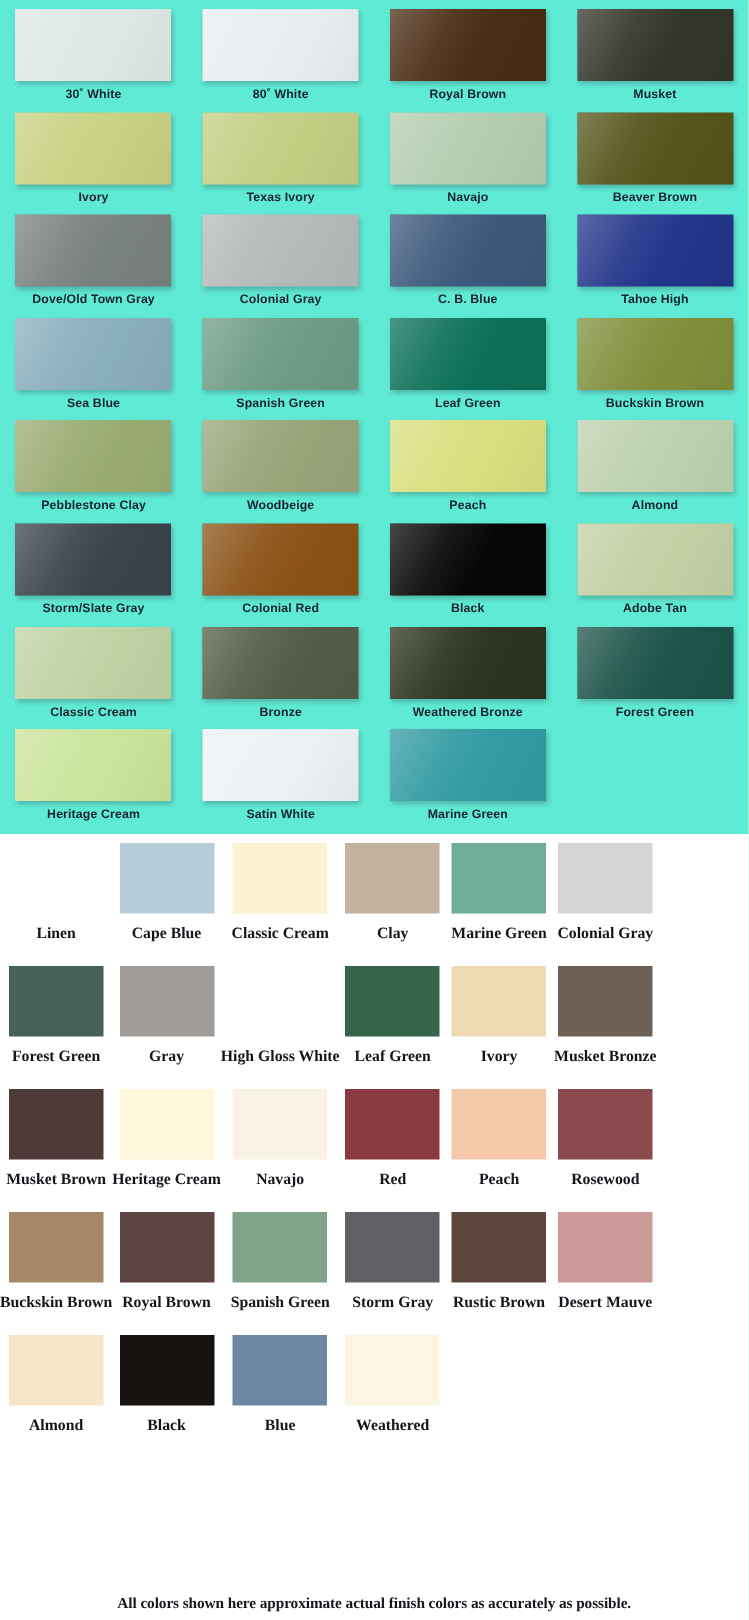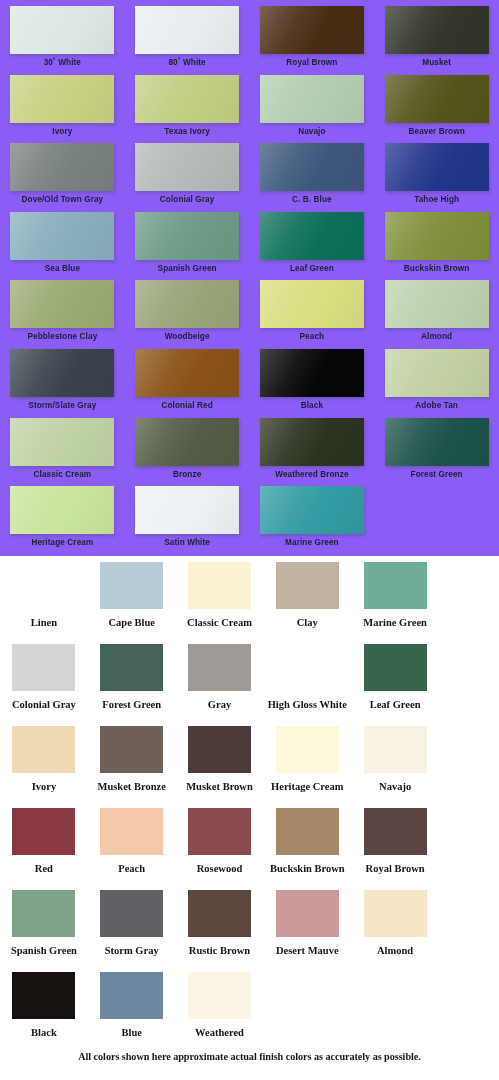--- a/index.html
+++ b/index.html
@@ -71,21 +71,21 @@
   #bottom-section {
     width: 499px;
     height: 524px;
     background: #ffffff;
     position: relative;
     box-sizing: border-box;
     padding-top: 6px;
   }
   #bottom-grid {
     display: grid;
-    grid-template-columns: repeat(5, 1fr);
+    grid-template-columns: repeat(6, 1fr);
     grid-auto-rows: 82px;
     width: 439px;
   }
   .bot-cell {
     position: relative;
     display: flex;
     flex-direction: column;
     align-items: center;
     justify-content: flex-start;
   }
@@ -99,36 +99,36 @@
     font-weight: bold;
     color: #14161b;
     margin-top: 8px;
     line-height: 12px;
     text-align: center;
     white-space: nowrap;
   }
   #footer-note {
     position: absolute;
     left: 0;
-    bottom: 18px;
+    bottom: 5px;
     width: 499px;
     text-align: center;
     font-family: "Liberation Serif", serif;
     font-size: 10.2px;
     font-weight: bold;
     color: #16181d;
     letter-spacing: -0.05px;
   }
 </style>
 </head>
 <body>
 
 <div id="page-root">
 
-  <div id="top-section" style="background: #8b5cf6;">
+  <div id="top-section" style="background: #5eead4;">
     <div id="top-grid">
         <div class="top-cell">
           <div class="top-chip" style="background-color: rgb(221, 231, 228);"></div>
           <div class="top-label">30˚ White</div>
         </div>
         <div class="top-cell">
           <div class="top-chip" style="background-color: rgb(232, 238, 240);"></div>
           <div class="top-label">80˚ White</div>
         </div>
         <div class="top-cell">

